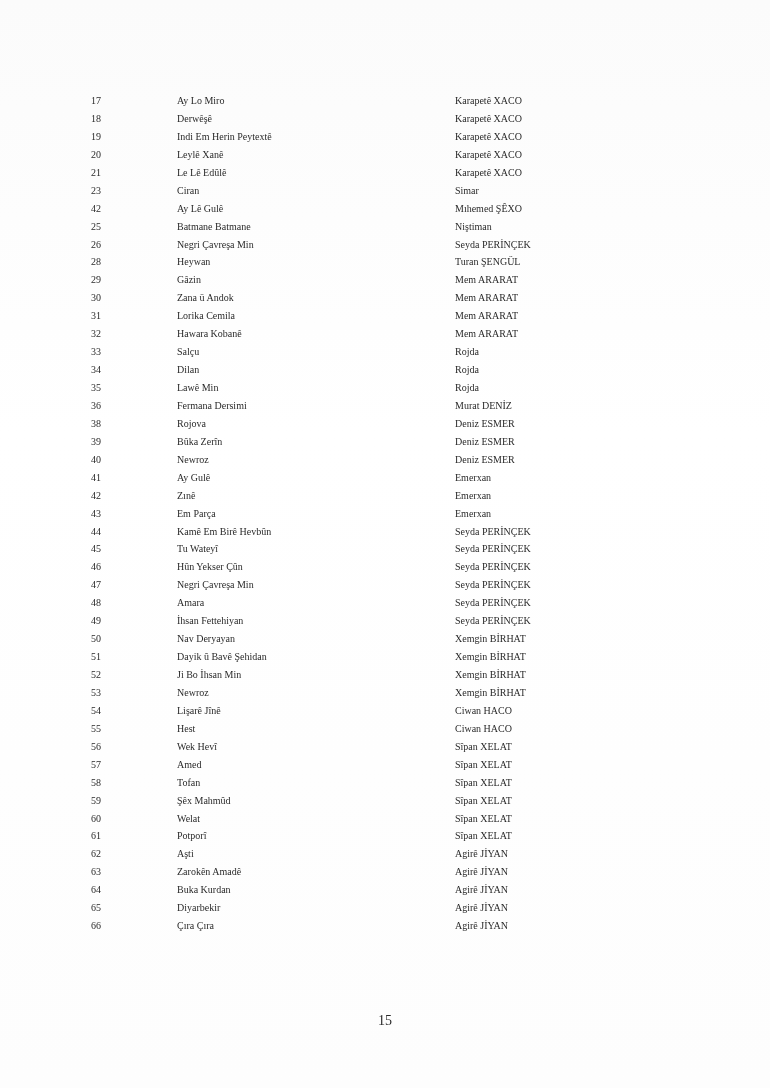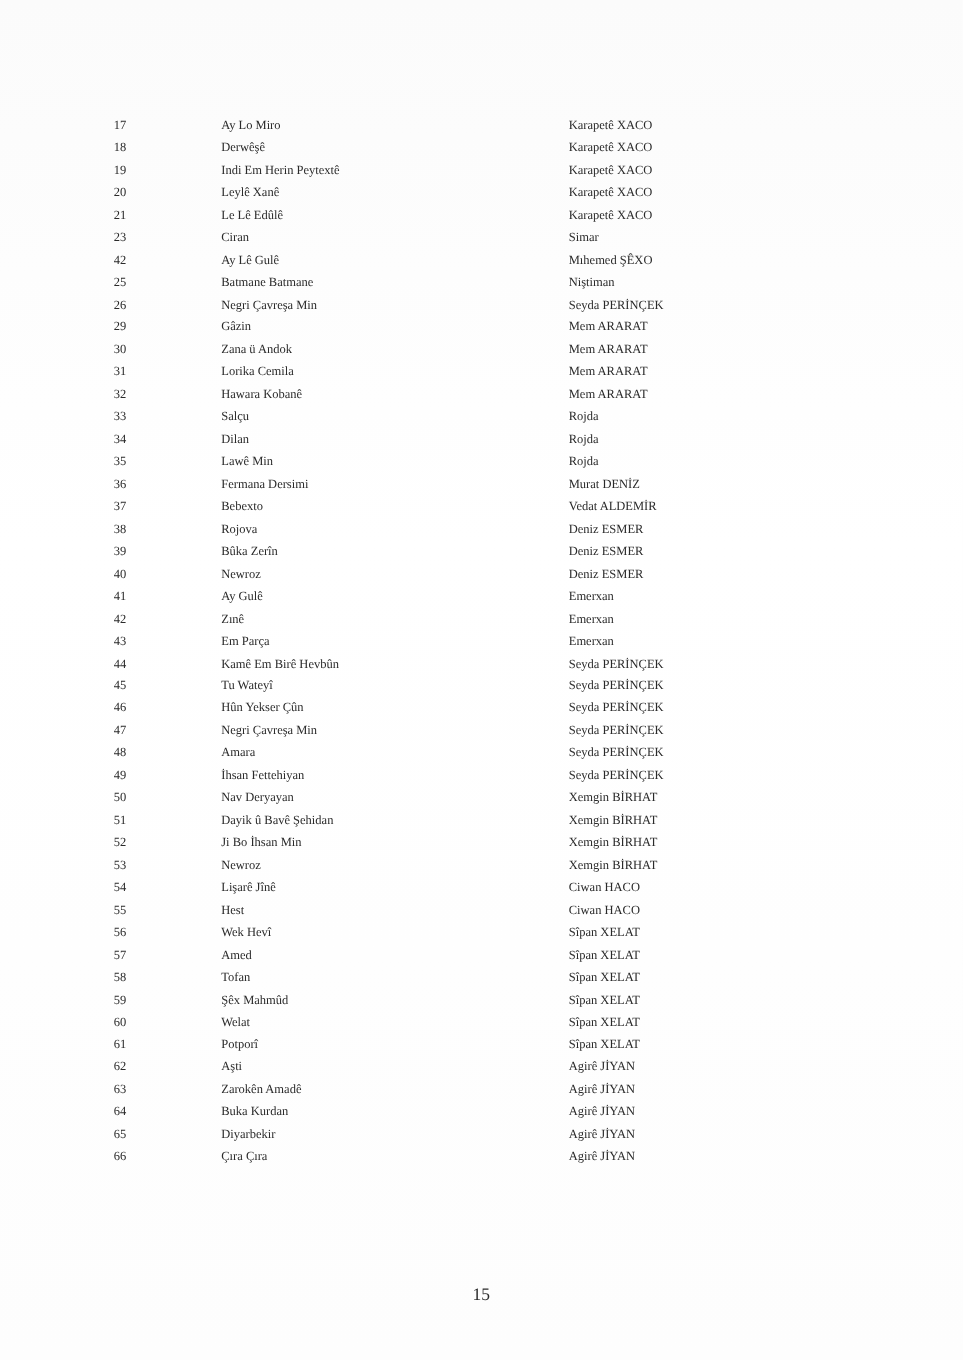--- a/index.html
+++ b/index.html
@@ -25,21 +25,21 @@
     height: 17.94px;
     font-size: 10px;
     line-height: 17.94px;
     white-space: nowrap;
   }
   .num { position: absolute; left: 91px; }
   .title { position: absolute; left: 177px; }
   .artist { position: absolute; left: 455px; text-align: center; }
   .page-number {
     position: absolute; left: 0; width: 770px; top: 1013px;
-    text-align: center; font-size: 14px; margin-top: 16px;
+    text-align: center; font-size: 14px;
   }
 </style>
 </head>
 <body>
 
 <div class="page">
   <div class="list" id="song-list">
       <div class="row">
         <span class="num">17</span>
         <span class="title">Ay Lo Miro</span>
@@ -79,20 +79,25 @@
         <span class="num">25</span>
         <span class="title">Batmane Batmane</span>
         <span class="artist">Niştiman</span>
       </div>
       <div class="row">
         <span class="num">26</span>
         <span class="title">Negri Çavreşa Min</span>
         <span class="artist">Seyda PERİNÇEK</span>
       </div>
       <div class="row">
+        <span class="num">28</span>
+        <span class="title">Heywan</span>
+        <span class="artist">Turan ŞENGÜL</span>
+      </div>
+      <div class="row">
         <span class="num">29</span>
         <span class="title">Gâzin</span>
         <span class="artist">Mem ARARAT</span>
       </div>
       <div class="row">
         <span class="num">30</span>
         <span class="title">Zana ü Andok</span>
         <span class="artist">Mem ARARAT</span>
       </div>
       <div class="row">
@@ -117,25 +122,20 @@
       </div>
       <div class="row">
         <span class="num">35</span>
         <span class="title">Lawê Min</span>
         <span class="artist">Rojda</span>
       </div>
       <div class="row">
         <span class="num">36</span>
         <span class="title">Fermana Dersimi</span>
         <span class="artist">Murat DENİZ</span>
-      </div>
-      <div class="row">
-        <span class="num">37</span>
-        <span class="title">Bebexto</span>
-        <span class="artist">Vedat ALDEMİR</span>
       </div>
       <div class="row">
         <span class="num">38</span>
         <span class="title">Rojova</span>
         <span class="artist">Deniz ESMER</span>
       </div>
       <div class="row">
         <span class="num">39</span>
         <span class="title">Bûka Zerîn</span>
         <span class="artist">Deniz ESMER</span>

